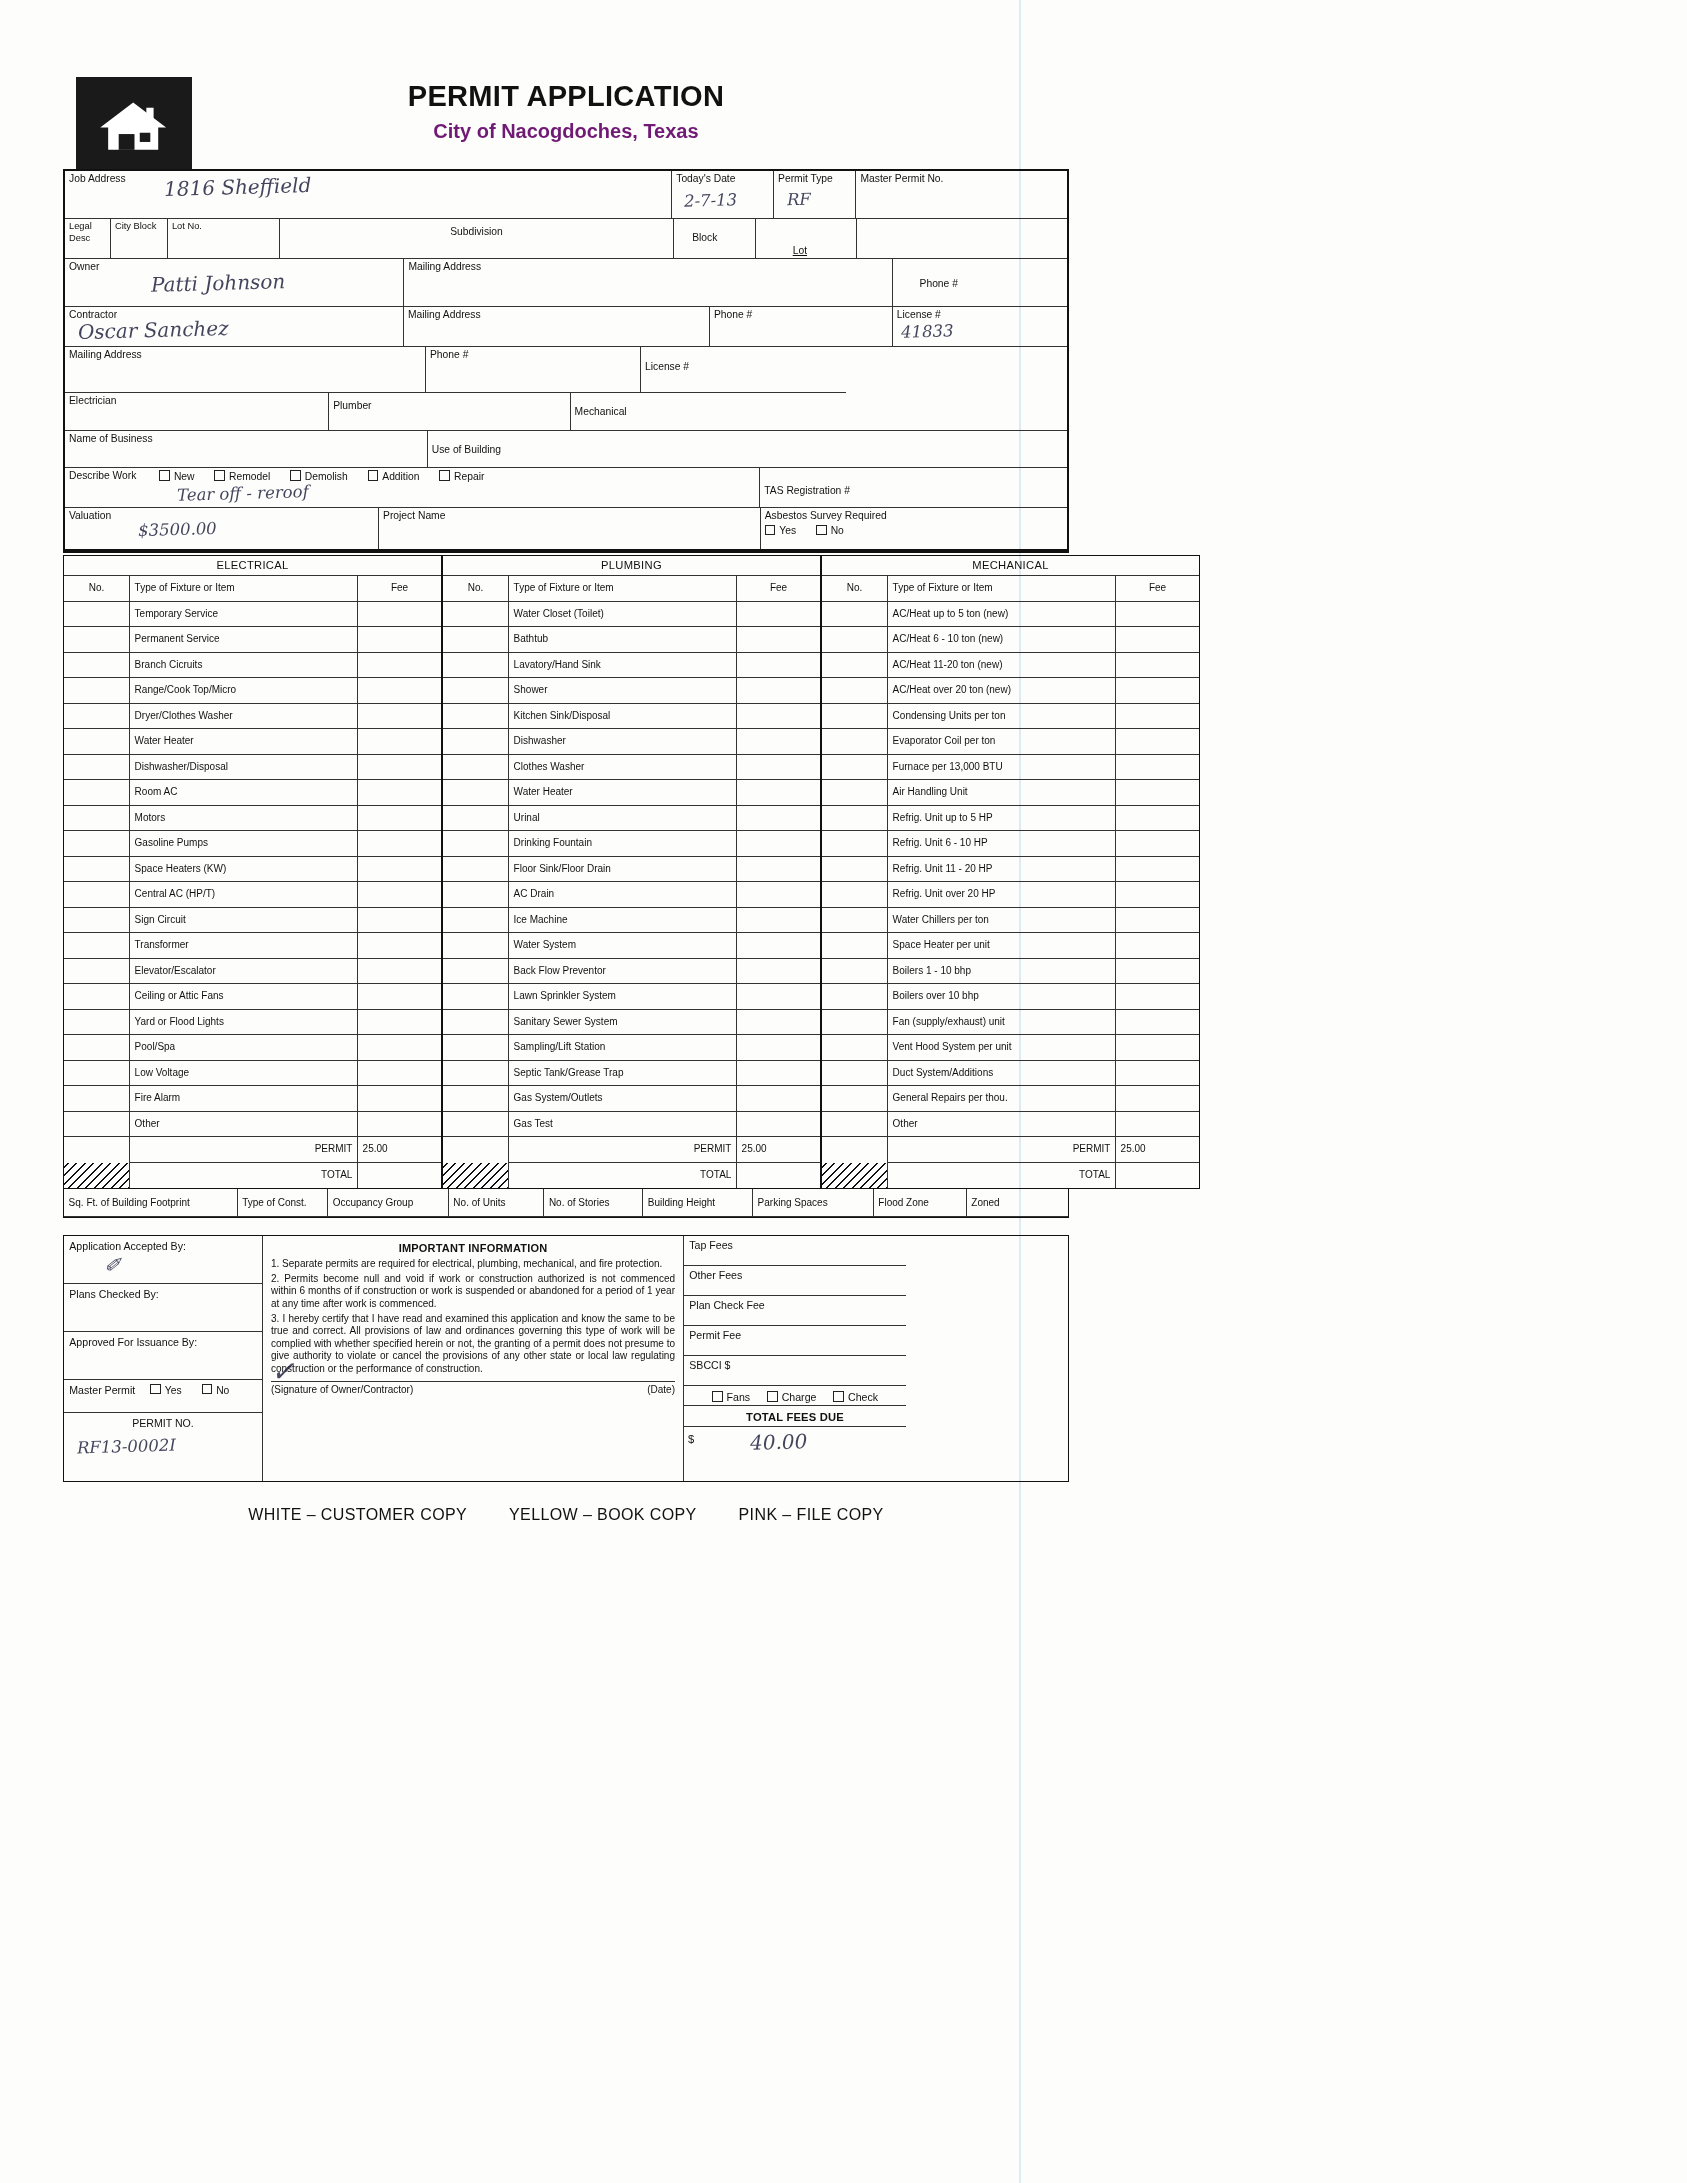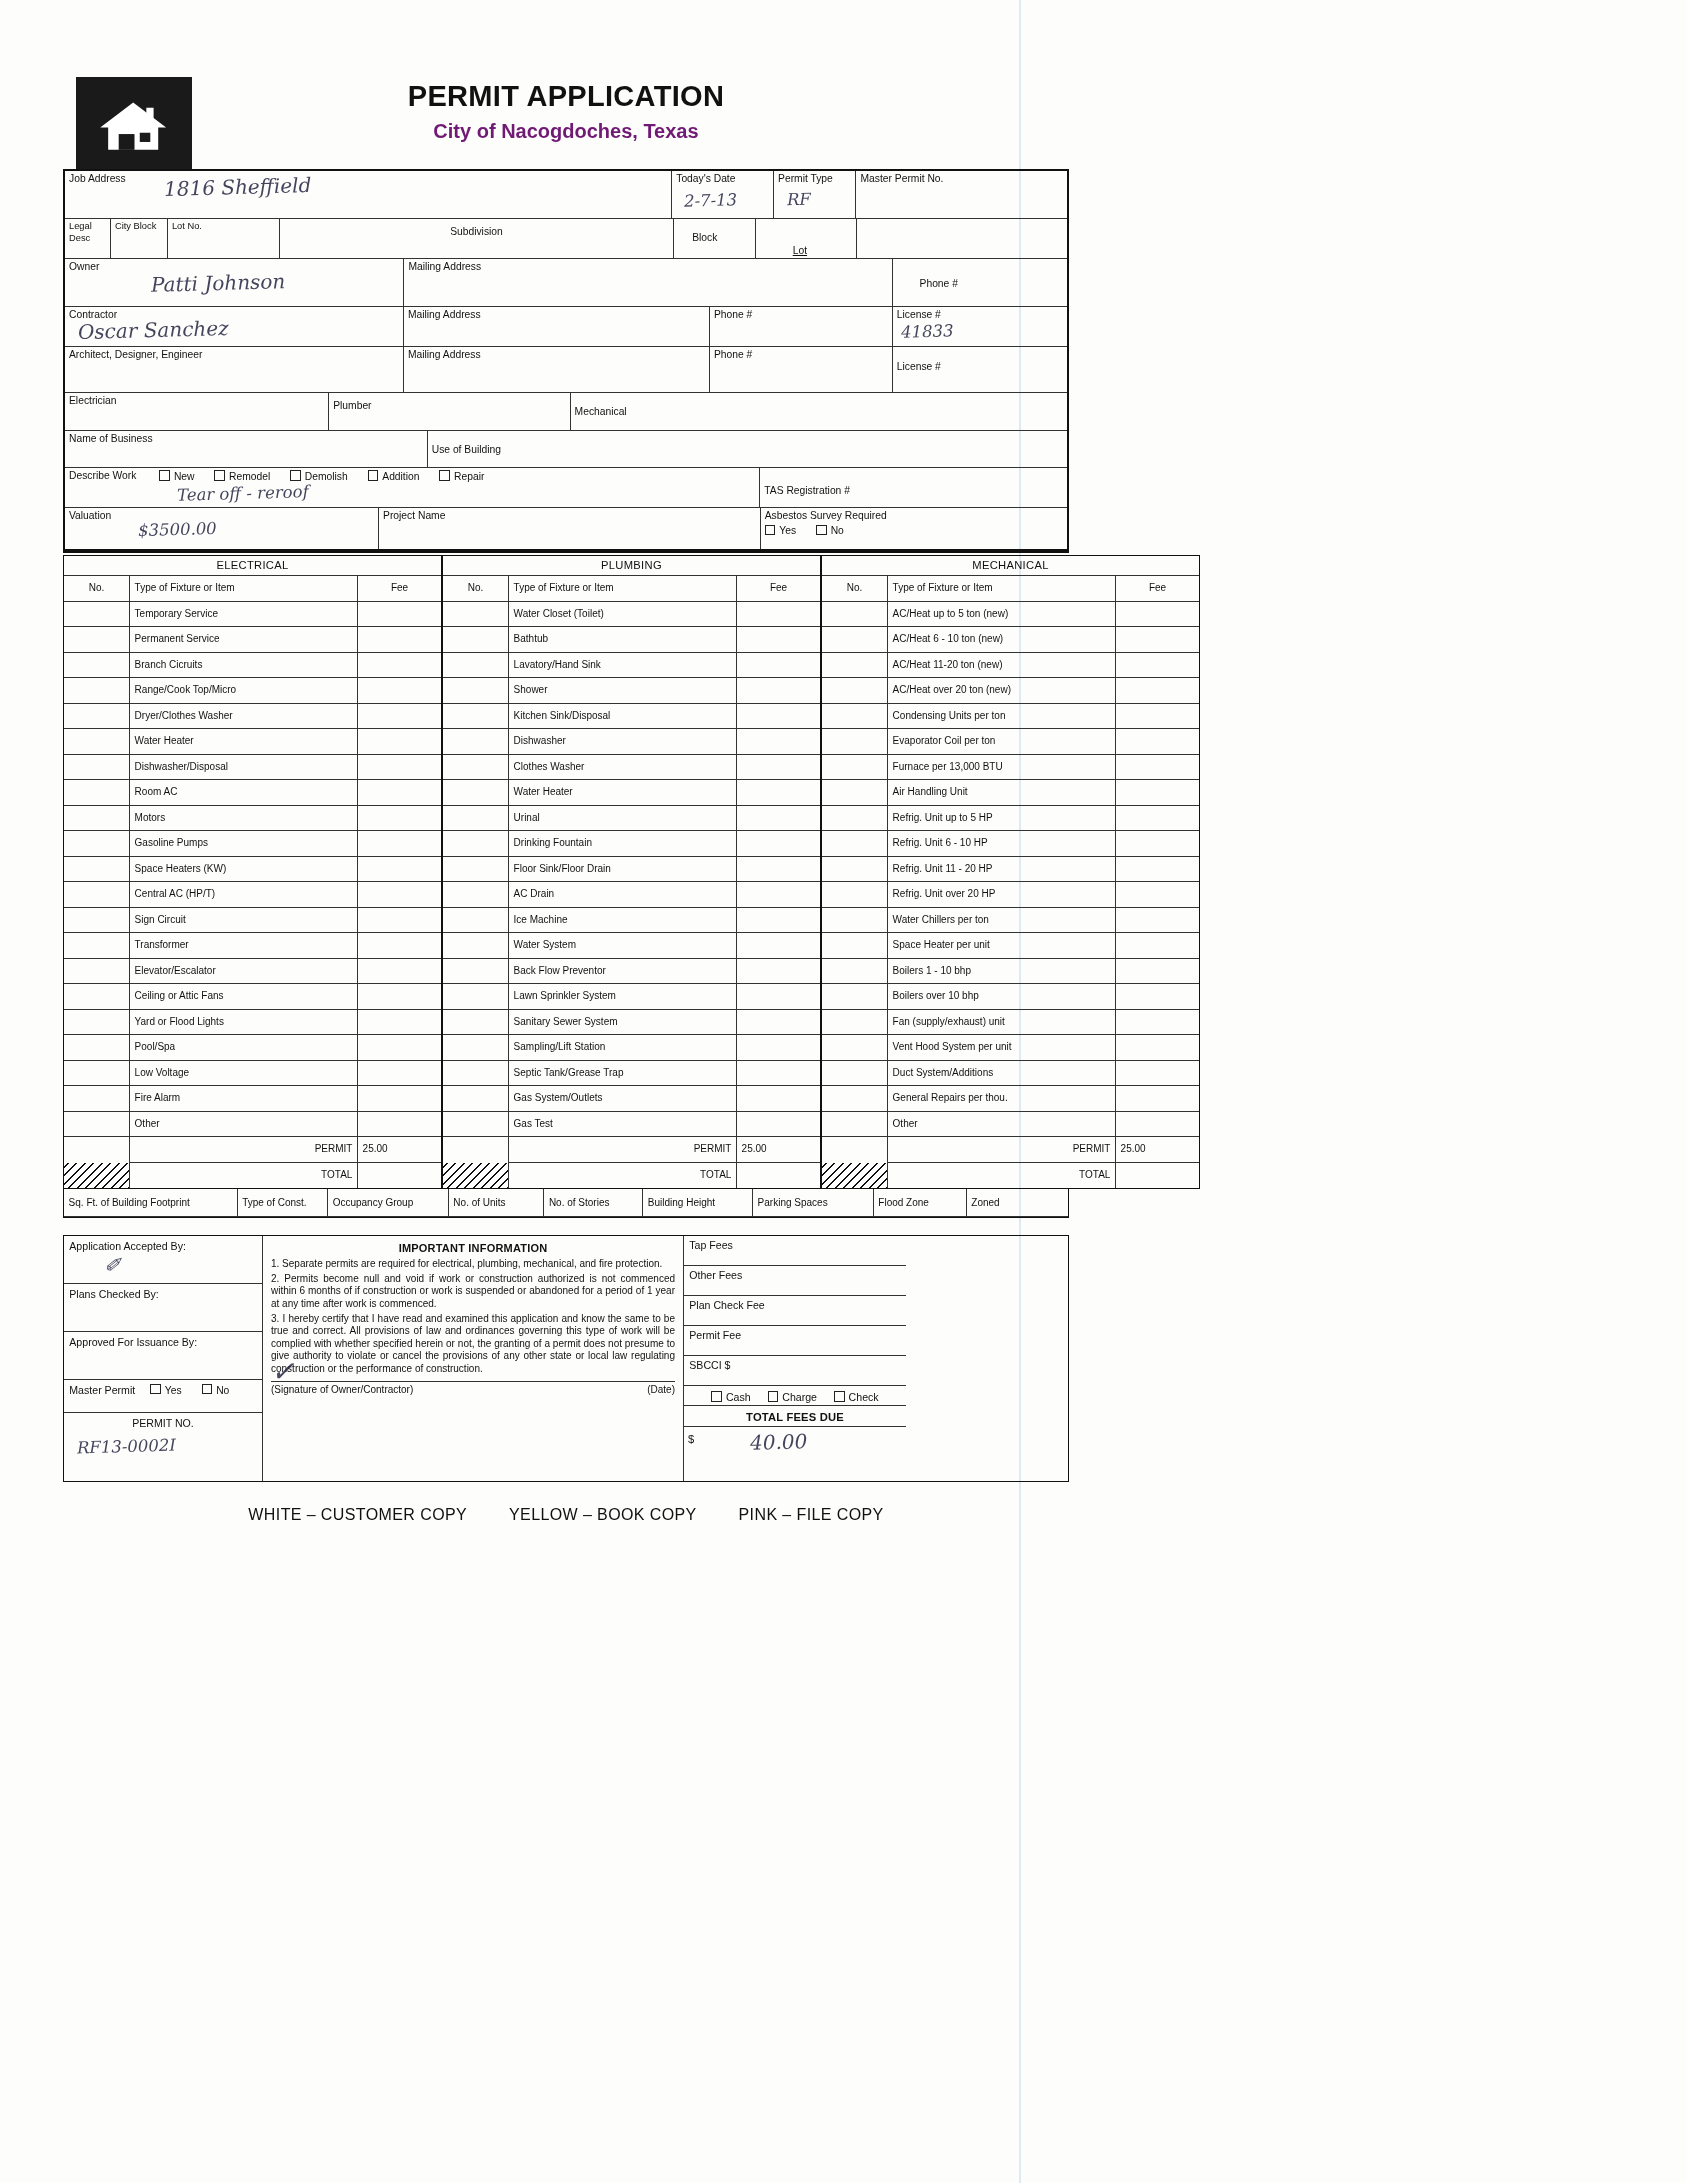--- a/index.html
+++ b/index.html
@@ -324,23 +324,20 @@
         <div class="cell" style="width:215px;height:40px;">
           <div class="lbl">Phone #</div>
         </div>
         <div class="cell" style="width:205px;height:40px;border-right:none;">
           <div class="lbl">License #</div>
           <div class="hand small" style="left:8px;top:14.6px;">41833</div>
         </div>
       </div>
 
       <div class="row">
-        <div class="cell" style="width:400px;height:46px;">
-          <div class="lbl">Architect, Designer, Engineer</div>
-        </div>
         <div class="cell" style="width:361px;height:46px;">
           <div class="lbl">Mailing Address</div>
         </div>
         <div class="cell" style="width:215px;height:46px;">
           <div class="lbl">Phone #</div>
         </div>
         <div class="cell" style="width:205px;height:46px;border-right:none;">
           <div class="lbl" style="margin-top:12px;">License #</div>
         </div>
       </div>
@@ -832,21 +829,21 @@
         </div>
       </div>
 
       <div class="foot-right">
         <div class="fr-cell"><span>Tap Fees</span></div>
         <div class="fr-cell"><span>Other Fees</span></div>
         <div class="fr-cell"><span>Plan Check Fee</span></div>
         <div class="fr-cell"><span>Permit Fee</span></div>
         <div class="fr-cell"><span>SBCCI $</span></div>
         <div class="pay-row">
-          <span><span class="box"></span><span>Cash</span></span>
+          <span><span class="box"></span><span>Fans</span></span>
           <span><span class="box"></span><span>Charge</span></span>
           <span><span class="box"></span><span>Check</span></span>
         </div>
         <div class="total-due">TOTAL FEES DUE</div>
         <div style="position:relative;height:41px;border-top:1px solid #333;">
           <span style="position:absolute;left:4px;top:5.3px;font-size:11.2px;">$</span>
           <span class="hand" style="left:66px;top:2.6px;">40.00</span>
         </div>
       </div>
     </div>

